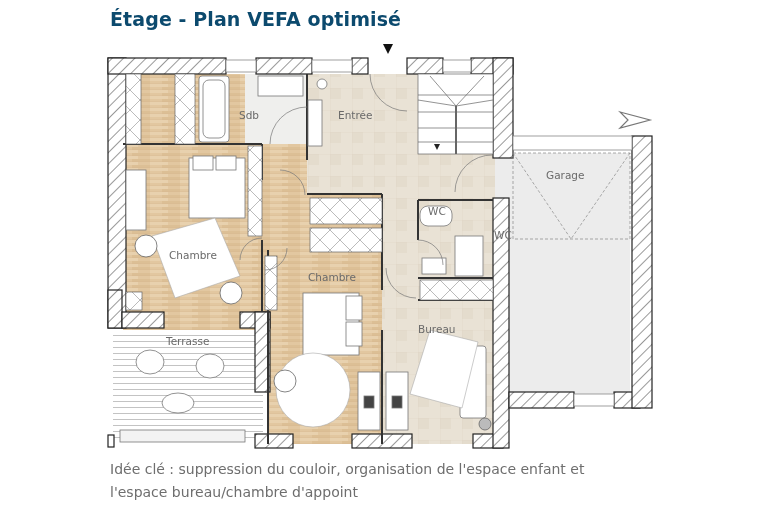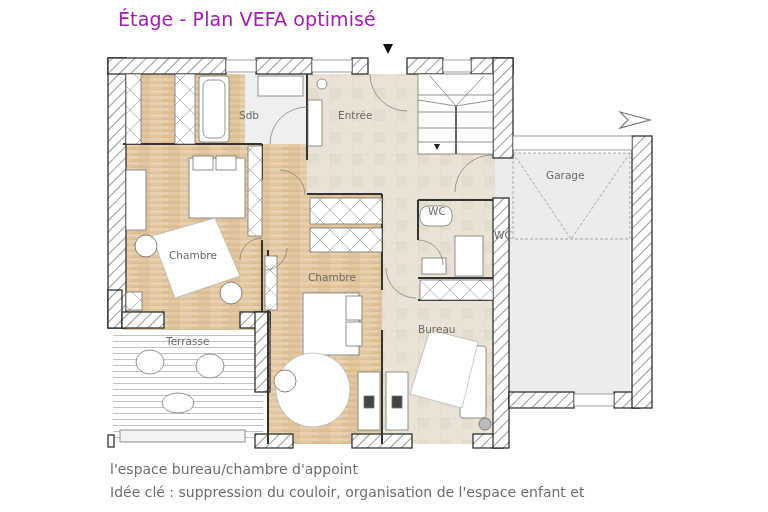--- a/index.html
+++ b/index.html
@@ -1,17 +1,17 @@
 <!DOCTYPE html>
 <html><head>
 <meta charset="utf-8">
 <style>
   html, body { margin:0; padding:0; background:#ffffff; }
   body { width:768px; height:512px; position:relative; overflow:hidden; font-family:"DejaVu Sans", sans-serif; color:#6b6b6b; }
-  .title { position:absolute; left:110px; top:8px; font-size:19px; color:#a21caf; font-weight:normal; letter-spacing:0.1px;margin-left:8px; }
+  .title { position:absolute; left:110px; top:8px; font-size:19px; color:#0c4a6e; font-weight:bold; letter-spacing:0.1px; }
   .caption { position:absolute; left:110px; top:458px; font-size:14px; line-height:23px; color:#6e6e6e; width:560px; }
   .caption span { display:block; white-space:nowrap; }
   svg.plan { position:absolute; left:0; top:0; }
   .lbl { font-family:"DejaVu Sans", sans-serif; font-size:10.5px; fill:#6a6a6a; }
 </style>
 </head>
 <body>
 
 <div class="title">Étage - Plan VEFA optimisé</div>
 
@@ -205,15 +205,15 @@
   </g>
 
   <polygon points="383,44 393,44 388,54" fill="#111"></polygon>
 
   <g stroke="#777" stroke-width="1.2" fill="#fff">
     <polygon points="620,112 650,120 620,128 628,120"></polygon>
   </g>
 </svg>
 
 <div class="caption">
+  <span>Idée clé : suppression du couloir, organisation de l'espace enfant et</span>
   <span>l'espace bureau/chambre d'appoint</span>
-  <span>Idée clé : suppression du couloir, organisation de l'espace enfant et</span>
 </div>
 
 </body></html>

